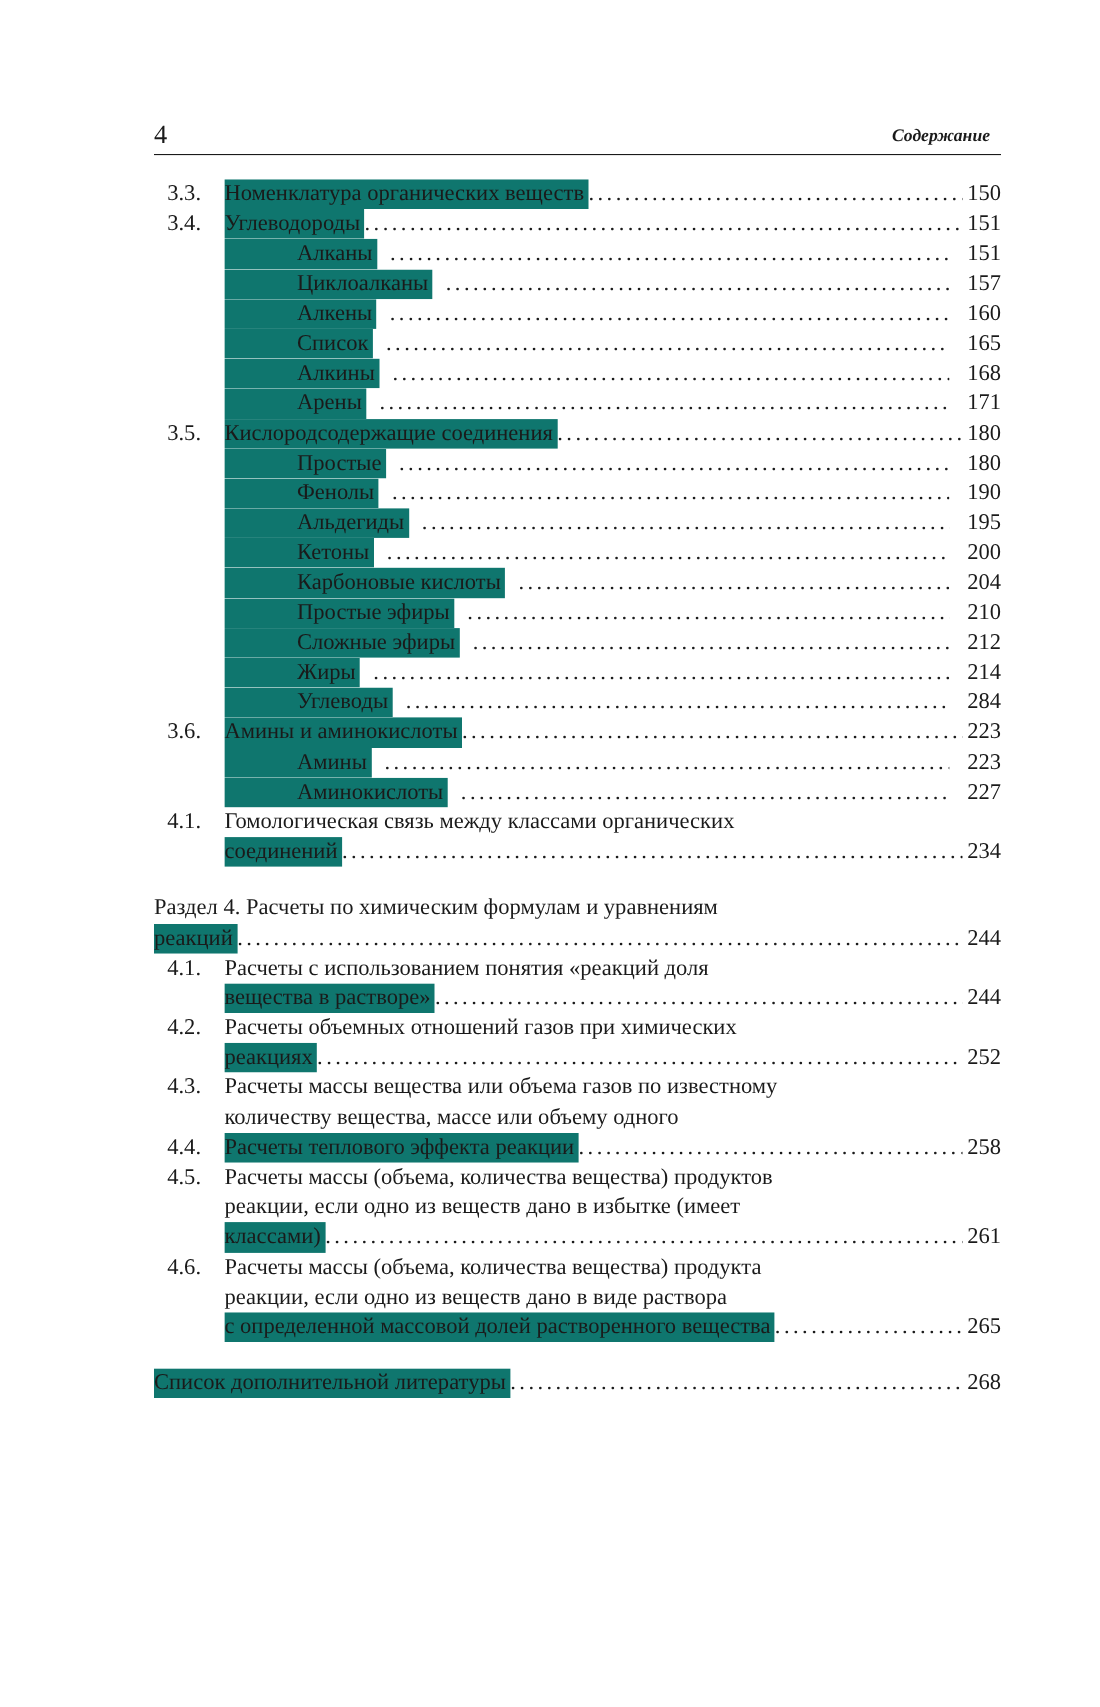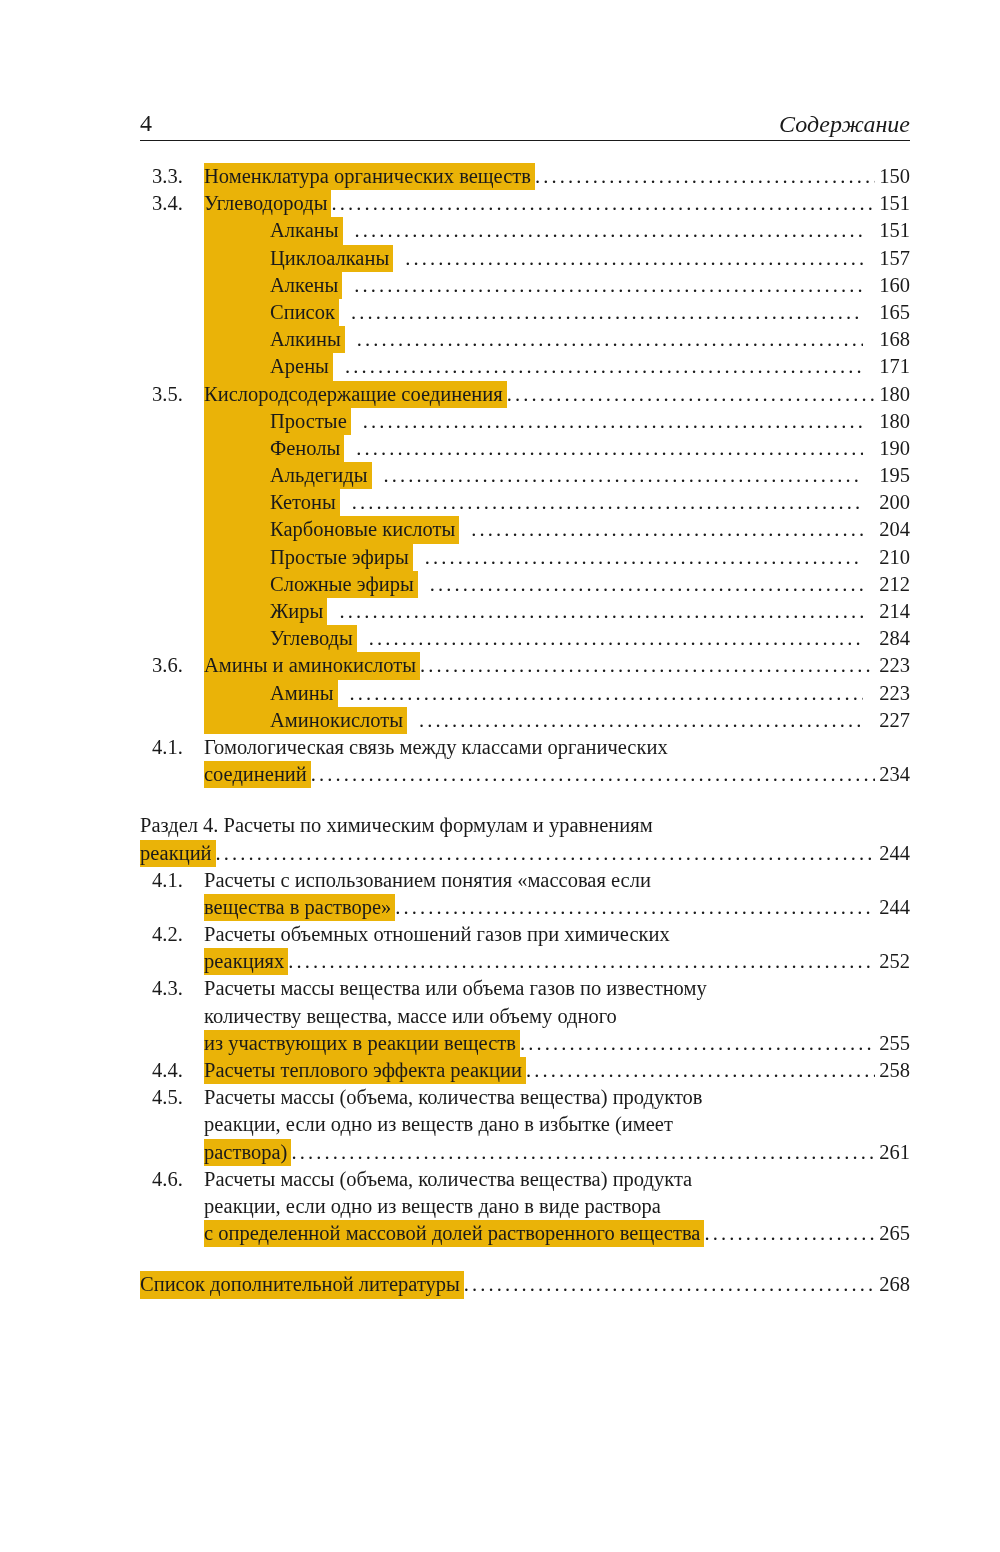--- a/index.html
+++ b/index.html
@@ -1,29 +1,29 @@
 <!DOCTYPE html>
 <html><head>
   <meta charset="utf-8">
   <style>
     html, body { margin: 0; padding: 0; background: #ffffff; }
     body { width: 1000px; height: 1552px; position: relative; overflow: hidden;
            font-family: "Liberation Serif", "DejaVu Serif", serif; color: #1a1a1a; }
     .header { position: absolute; left: 140px; top: 108px; width: 770px; height: 30px; }
     .page-num { position: absolute; left: 0; top: 0; font-size: 24px; line-height: 30px; }
-    .running-title { position: absolute; right: 0; top: 2px; font-size: 24px; line-height: 28px;
-                     font-style: italic; font-weight: normal; }
+    .running-title { position: absolute; right: 10px; top: 2px; font-size: 16px; line-height: 28px;
+                     font-style: italic; font-weight: bold; }
     .rule { position: absolute; left: 140px; top: 140px; width: 770px; height: 0;
             border-top: 1.5px solid #1a1a1a; }
     .toc { position: absolute; left: 140px; top: 163px; width: 770px; font-size: 20.5px; }
     .row { position: relative; height: 27.2px; line-height: 27.2px; white-space: nowrap; }
     .row .num { position: absolute; top: 0; }
     .row .text { position: absolute; top: 0; right: 0; display: flex; }
     .fill { display: flex; align-items: baseline; overflow: hidden; }
-    .fill .t { flex: 0 0 auto; background: #eab308; padding-right: 4px; }
+    .fill .t { flex: 0 0 auto; background: #0f766e; padding-right: 4px; }
     .fill .dots { flex: 1 1 auto; overflow: hidden; white-space: nowrap; letter-spacing: 4.2px; }
     .fill .dots::before { content: ". . . . . . . . . . . . . . . . . . . . . . . . . . . . . . . . . . . . . . . . . . . . . . . . . . . . . . . . . . . . . . . . . . . . . . . . . . . . . . . . . . . . . . . . . . . . . . . . . . . . . . . . . . ."; letter-spacing: -1px; }
     .fill .pg { flex: 0 0 auto; padding-left: 4px; }
     .lvl1 .num { left: 12px; }
     .lvl1 .text { left: 64px; }
     .lvl2 .num { left: 64px; }
     .lvl2 .text { left: 64px; gap: 12px; }
     .lvl2 .text .t { padding-left: 66px; }
     .bold { font-weight: normal; }
     .gap3 { height: 24px; }
@@ -238,21 +238,21 @@
           <span class="t bold">реакций</span>
           <span class="dots"></span>
           <span class="pg">244</span>
         </div>
     </div>
   </div>
 
   <div>
     <div class="row lvl1">
       <span class="num">4.1.</span>
-      <span class="plain" style="left:64px">Расчеты с использованием понятия «массовая если</span>
+      <span class="plain" style="left:64px">Расчеты с использованием понятия «реакций доля</span>
     </div>
     <div class="row lvl1">
       <div class="text fill">
           <span class="t">вещества в растворе»</span>
           <span class="dots"></span>
           <span class="pg">244</span>
         </div>
     </div>
   </div>
 
@@ -271,27 +271,20 @@
   </div>
 
   <div>
     <div class="row lvl1">
       <span class="num">4.3.</span>
       <span class="plain" style="left:64px">Расчеты массы вещества или объема газов по известному</span>
     </div>
     <div class="row lvl1">
       <span class="plain" style="left:64px">количеству вещества, массе или объему одного</span>
     </div>
-    <div class="row lvl1">
-      <div class="text fill">
-          <span class="t">из участвующих в реакции веществ</span>
-          <span class="dots"></span>
-          <span class="pg">255</span>
-        </div>
-    </div>
   </div>
 
   <div class="row lvl1">
     <span class="num">4.4.</span>
     <div class="text fill">
         <span class="t">Расчеты теплового эффекта реакции</span>
         <span class="dots"></span>
         <span class="pg">258</span>
       </div>
   </div>
@@ -299,21 +292,21 @@
   <div>
     <div class="row lvl1">
       <span class="num">4.5.</span>
       <span class="plain" style="left:64px">Расчеты массы (объема, количества вещества) продуктов</span>
     </div>
     <div class="row lvl1">
       <span class="plain" style="left:64px">реакции, если одно из веществ дано в избытке (имеет</span>
     </div>
     <div class="row lvl1">
       <div class="text fill">
-          <span class="t">раствора)</span>
+          <span class="t">классами)</span>
           <span class="dots"></span>
           <span class="pg">261</span>
         </div>
     </div>
   </div>
 
   <div>
     <div class="row lvl1">
       <span class="num">4.6.</span>
       <span class="plain" style="left:64px">Расчеты массы (объема, количества вещества) продукта</span>

